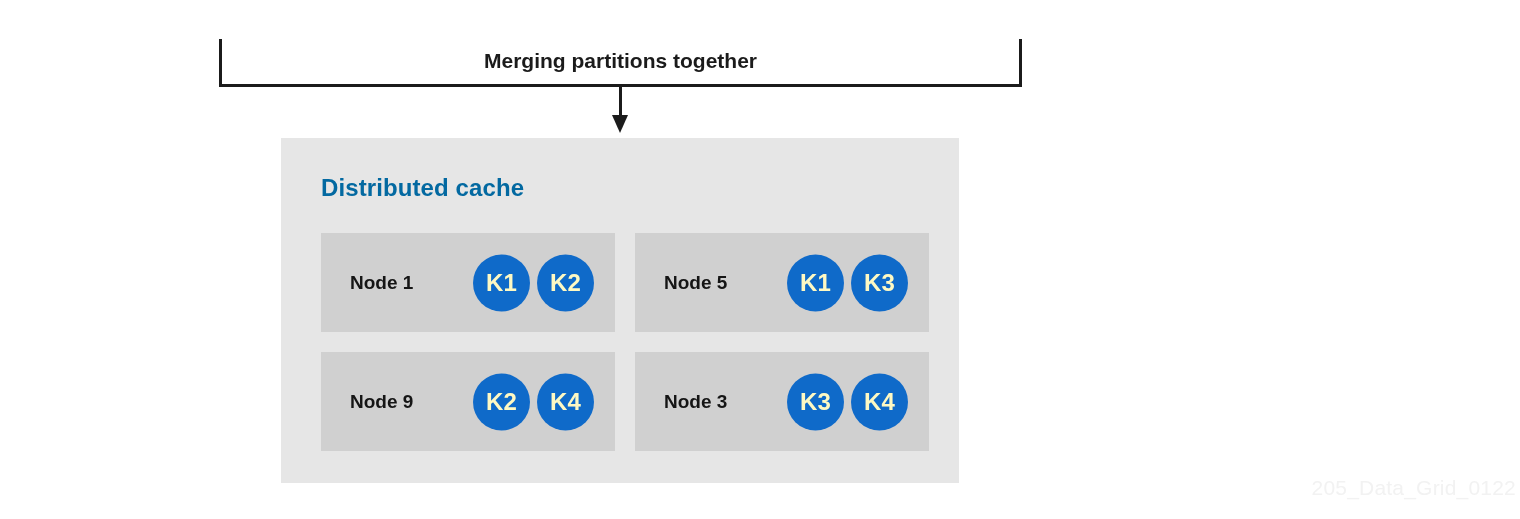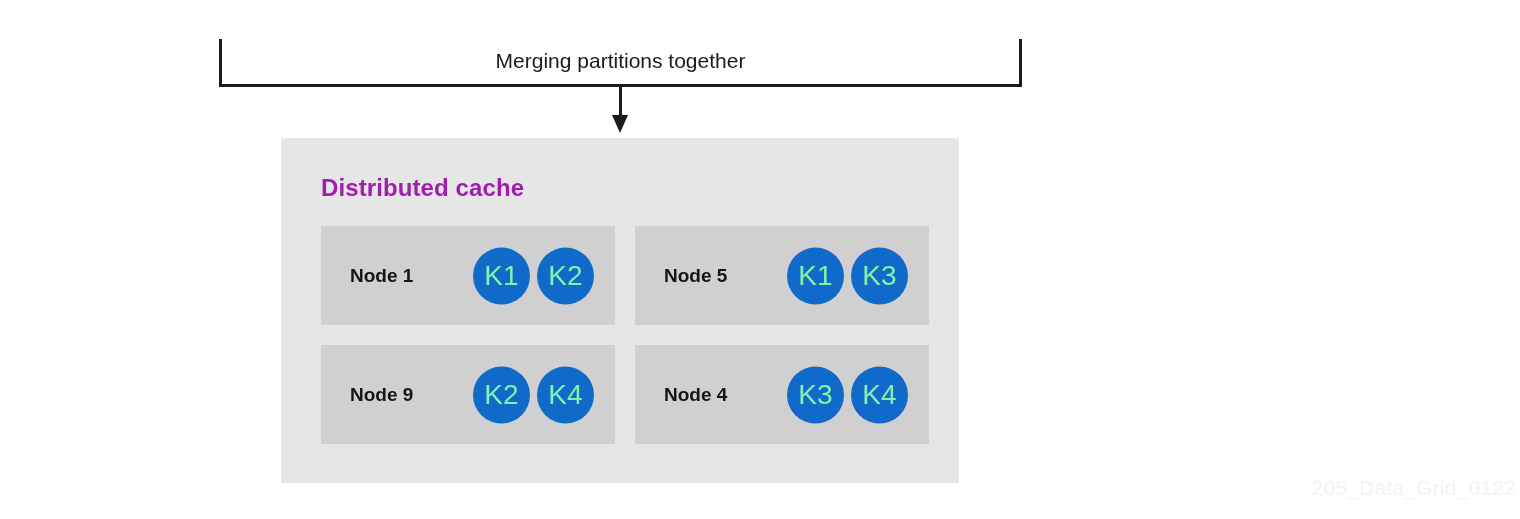--- a/index.html
+++ b/index.html
@@ -46,21 +46,21 @@
   }
   #bracket-caption {
     position: absolute;
     left: 0;
     top: 0;
     width: 803px;
     height: 44px;
     line-height: 44px;
     text-align: center;
     font-size: 21px;
-    font-weight: 400;
+    font-weight: 700;
     color: #1b1b1b;
     white-space: nowrap;
   }
 
   
   #arrow-group {
     position: absolute;
     left: 612px;
     top: 87px;
     width: 17px;
@@ -93,29 +93,29 @@
     width: 678px;
     height: 345px;
     background: #e6e6e6;
   }
   #cache-title {
     position: absolute;
     left: 40px;
     top: 36px;
     font-size: 24px;
     font-weight: 700;
-    color: #a21caf;
+    color: #0369a1;
     letter-spacing: 0.1px;
     white-space: nowrap;
   }
 
   #node-grid {
     position: absolute;
     left: 40px;
-    top: 88px;
+    top: 95px;
     width: 496px;
     height: 210px;
     display: grid;
     grid-template-columns: 294px 294px;
     grid-template-rows: 99px 99px;
     column-gap: 10px;
     row-gap: 11px;
     gap: 20px;
   }
   .node-box {
@@ -140,23 +140,23 @@
     top: 50%;
     transform: translateY(-50%);
     display: flex;
     gap: 7px;
   }
   .key-badge {
     width: 57px;
     height: 57px;
     border-radius: 50%;
     background: #0f6ac9;
-    color: #86efac;
-    font-size: 28px;
-    font-weight: 400;
+    color: #fef9c3;
+    font-size: 24px;
+    font-weight: 700;
     display: flex;
     align-items: center;
     justify-content: center;
     letter-spacing: 0.2px;
   }
 
   
   #watermark {
     position: absolute;
     right: 4px;
@@ -208,21 +208,21 @@
 
       <div class="node-box">
         <div class="node-label">Node 9</div>
         <div class="key-set">
           <div class="key-badge">K2</div>
           <div class="key-badge">K4</div>
         </div>
       </div>
 
       <div class="node-box">
-        <div class="node-label">Node 4</div>
+        <div class="node-label">Node 3</div>
         <div class="key-set">
           <div class="key-badge">K3</div>
           <div class="key-badge">K4</div>
         </div>
       </div>
 
     </div>
   </div>
 
   <div id="watermark">205_Data_Grid_0122</div>

